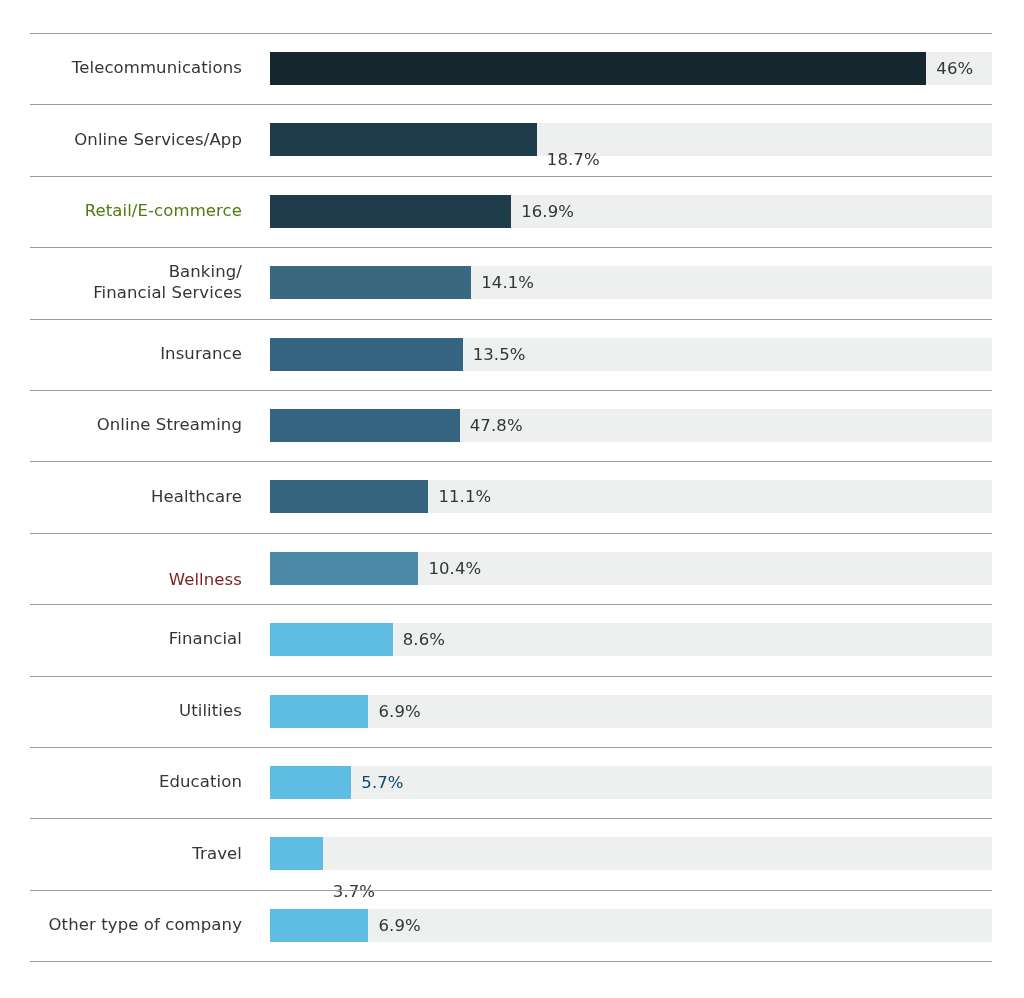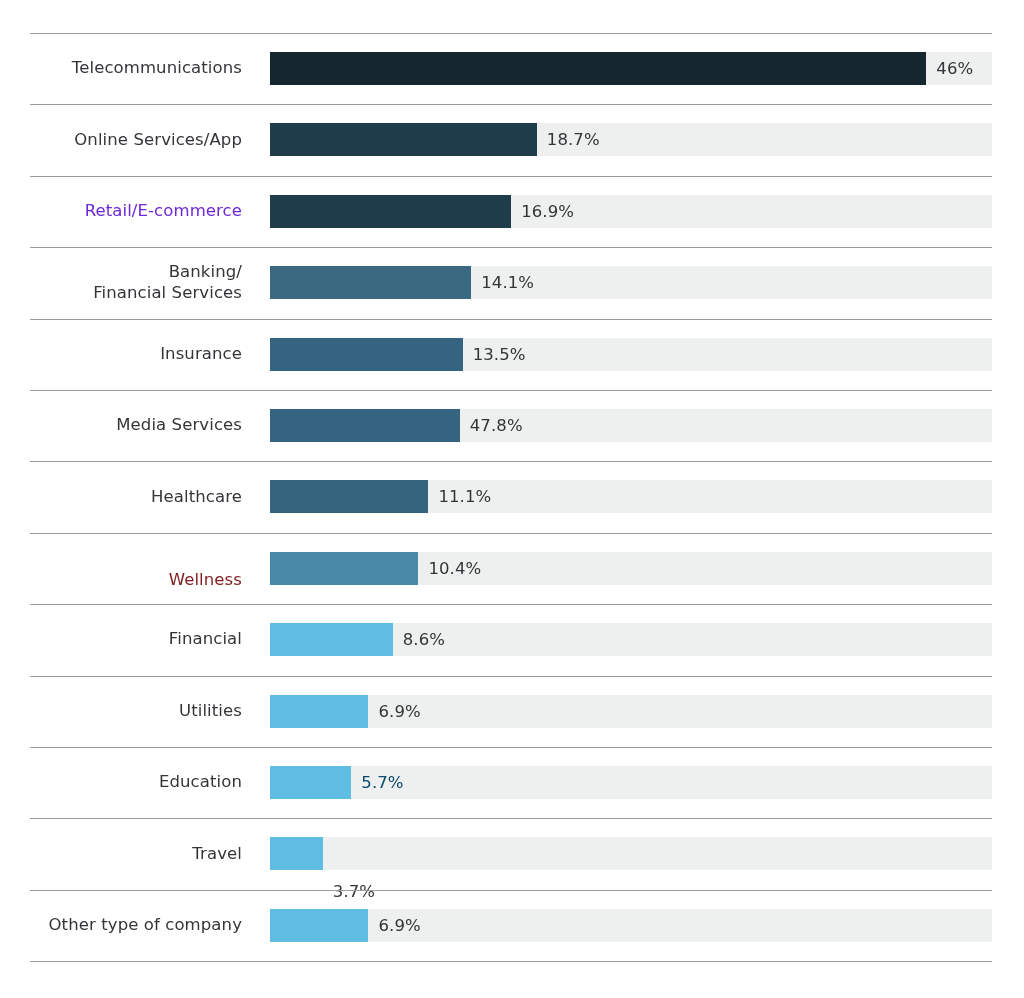--- a/index.html
+++ b/index.html
@@ -101,27 +101,27 @@
           <div class="value-label" style="left: 936.364px; color: rgb(51, 53, 56);">46%</div>
         </div>
       </div>
       <div class="bar-row">
         <div class="row-sep" style="background: rgb(154, 157, 160);"></div>
         <div class="row-inner">
           <div class="cat-label" style="color: rgb(51, 53, 56);">Online Services/App</div>
           <div class="track" style="background: rgb(238, 239, 239);">
             <div class="bar" style="width: 266.826px; background: rgb(30, 60, 73);"></div>
           </div>
-          <div class="value-label" style="left: 546.826px; color: rgb(51, 53, 56);">18.7%</div>
-        </div>
-      </div>
-      <div class="bar-row">
-        <div class="row-sep" style="background: rgb(154, 157, 160);"></div>
-        <div class="row-inner">
-          <div class="cat-label" style="color: #6d28d9;">Retail/E-commerce</div>
+          <div class="value-label" style="left: 546.826px; color: rgb(51, 53, 56); margin-top: 20px;">18.7%</div>
+        </div>
+      </div>
+      <div class="bar-row">
+        <div class="row-sep" style="background: rgb(154, 157, 160);"></div>
+        <div class="row-inner">
+          <div class="cat-label" style="color: #4d7c0f;">Retail/E-commerce</div>
           <div class="track" style="background: rgb(238, 239, 239);">
             <div class="bar" style="width: 241.142px; background: rgb(30, 60, 73);"></div>
           </div>
           <div class="value-label" style="left: 521.142px; color: rgb(51, 53, 56);">16.9%</div>
         </div>
       </div>
       <div class="bar-row">
         <div class="row-sep" style="background: rgb(154, 157, 160);"></div>
         <div class="row-inner">
           <div class="cat-label" style="color: rgb(51, 53, 56);">Banking/
@@ -138,21 +138,21 @@
           <div class="cat-label" style="color: rgb(51, 53, 56);">Insurance</div>
           <div class="track" style="background: rgb(238, 239, 239);">
             <div class="bar" style="width: 192.628px; background: rgb(52, 100, 128);"></div>
           </div>
           <div class="value-label" style="left: 472.628px; color: rgb(51, 53, 56);">13.5%</div>
         </div>
       </div>
       <div class="bar-row">
         <div class="row-sep" style="background: rgb(154, 157, 160);"></div>
         <div class="row-inner">
-          <div class="cat-label" style="color: rgb(51, 53, 56);">Media Services</div>
+          <div class="cat-label" style="color: rgb(51, 53, 56);">Online Streaming</div>
           <div class="track" style="background: rgb(238, 239, 239);">
             <div class="bar" style="width: 189.775px; background: rgb(52, 100, 128);"></div>
           </div>
           <div class="value-label" style="left: 469.775px; color: rgb(51, 53, 56);">47.8%</div>
         </div>
       </div>
       <div class="bar-row">
         <div class="row-sep" style="background: rgb(154, 157, 160);"></div>
         <div class="row-inner">
           <div class="cat-label" style="color: rgb(51, 53, 56);">Healthcare</div>

